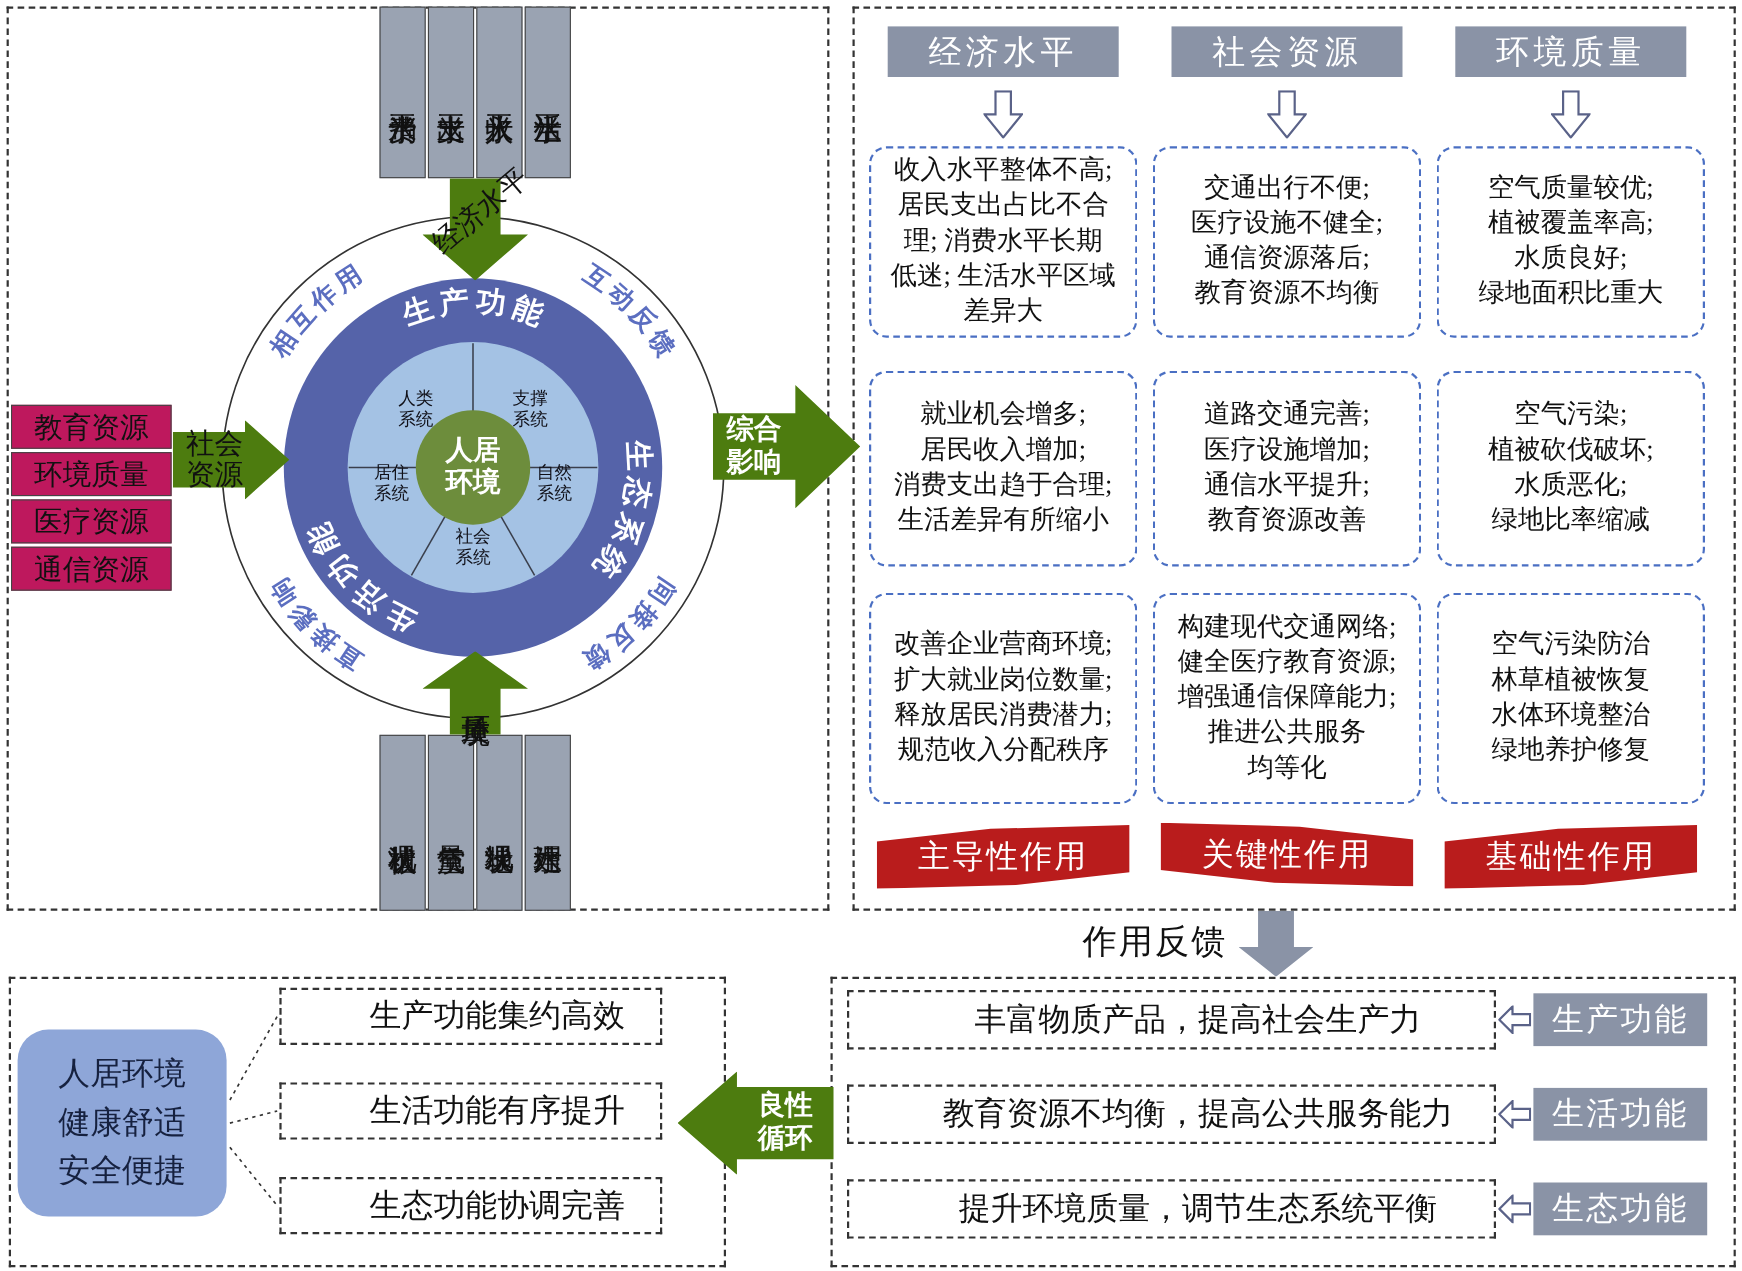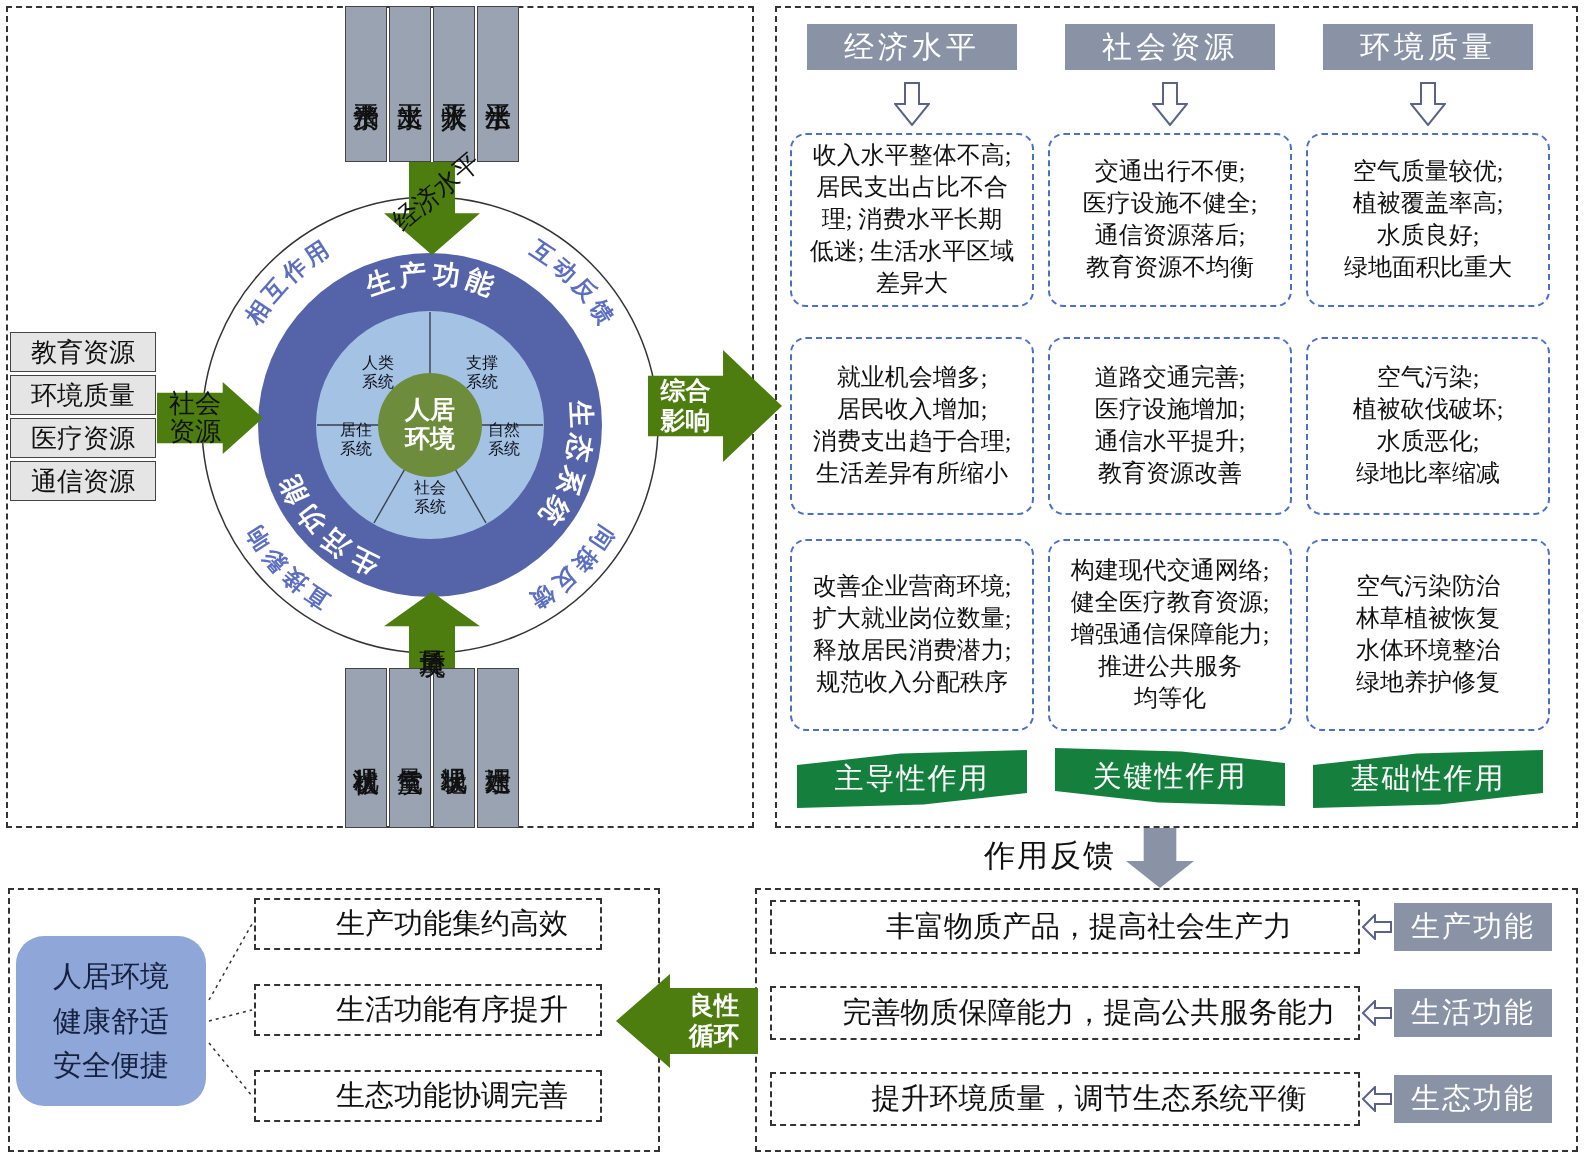--- a/index.html
+++ b/index.html
@@ -2,41 +2,41 @@
 <html><head>
 <meta charset="utf-8">
 <style>
   html,body{margin:0;padding:0;background:#fff;}
   #canvas{position:relative;width:1584px;height:1155px;background:#fff;overflow:hidden;
           font-family:"Liberation Serif","DejaVu Serif",serif;color:#111;}
   .panel{position:absolute;border:2px dashed #333;box-sizing:border-box;z-index:0;}
   .vbox{position:absolute;background:#9aa3b2;border:1px solid #444;box-sizing:border-box;
         writing-mode:vertical-rl;text-orientation:upright;font-size:26px;z-index:2;
         display:flex;align-items:center;justify-content:center;}
-  .hgbox{position:absolute;background:#e5e5e5;border:1px solid #444;box-sizing:border-box;
-         font-size:26px;z-index:2;display:flex;align-items:center;justify-content:center;}
+  .hgbox{position:absolute;background:#be185d;border:1px solid #444;box-sizing:border-box;
+         font-size:26px;z-index:2;display:flex;align-items:center;justify-content:center;margin-top:36px;}
   .arrow{position:absolute;background:#4d7c0f;z-index:2;}
   .a-down{clip-path:polygon(26% 0,74% 0,74% 55%,100% 55%,50% 100%,0 55%,26% 55%);}
   .a-up{clip-path:polygon(50% 0,100% 45%,74% 45%,74% 100%,26% 100%,26% 45%,0 45%);}
   .a-right{clip-path:polygon(0 15%,62% 15%,62% 0,100% 50%,62% 100%,62% 85%,0 85%);}
   .a-left{clip-path:polygon(100% 15%,38% 15%,38% 0,0 50%,38% 100%,38% 85%,100% 85%);}
   .a-right-big{clip-path:polygon(0 23%,56% 23%,56% 0,100% 50%,56% 100%,56% 77%,0 77%);}
   .arrow-label-black{position:absolute;color:#111;font-size:26px;z-index:3;
         display:flex;align-items:center;justify-content:center;text-align:center;white-space:pre-line;line-height:1.08;}
   .vlabel{writing-mode:vertical-rl;text-orientation:upright;}
   .syslabel{position:absolute;transform:translate(-50%,-50%);text-align:center;white-space:pre-line;
         font-size:16px;line-height:1.16;color:#101018;z-index:3;}
   .corelabel{position:absolute;transform:translate(-50%,-50%);text-align:center;white-space:pre-line;
         font-size:25px;line-height:1.15;color:#fff;font-weight:bold;z-index:3;}
   .mhead{position:absolute;background:#8a93a6;color:#fff;font-size:30px;letter-spacing:4px;z-index:2;
         display:flex;align-items:center;justify-content:center;}
   .mbox{position:absolute;border:2px dashed #4a6fc3;border-radius:16px;background:#fff;box-sizing:border-box;
         font-size:24px;line-height:1.33;padding:4px 6px;white-space:pre-line;z-index:2;
         display:flex;align-items:center;justify-content:center;text-align:center;}
-  .ribbon{position:absolute;background:#15803d;color:#fff;font-size:29px;letter-spacing:2px;z-index:2;
+  .ribbon{position:absolute;background:#b91c1c;color:#fff;font-size:29px;letter-spacing:2px;z-index:2;
         display:flex;align-items:center;justify-content:center;}
   .rib1{clip-path:polygon(0 26%,45% 6%,100% 0,100% 74%,55% 94%,0 100%);}
   .rib2{clip-path:polygon(0 0,55% 6%,100% 26%,100% 100%,45% 94%,0 74%);}
   .rrow{position:absolute;border:2px dashed #333;background:#fff;box-sizing:border-box;font-size:29px;z-index:2;
         display:flex;align-items:center;justify-content:center;text-align:center;padding-left:48px;}
   .tag{position:absolute;background:#8a93a6;color:#fff;font-size:29px;letter-spacing:2px;z-index:2;
         display:flex;align-items:center;justify-content:center;}
   .goal{position:absolute;background:#8ea6d8;border-radius:28px;color:#16213f;font-size:29px;line-height:1.55;z-index:2;
         display:flex;align-items:center;justify-content:center;text-align:center;white-space:pre-line;}
   .hollow-arrow{position:absolute;z-index:2;}
@@ -193,21 +193,21 @@
 
   <div class="fb-label" style="left:975px;top:836px;width:150px;height:40px">作用反馈</div>
   <div class="arrow a-down" style="left:1126px;top:828px;width:68px;height:60px;background:#8a93a6"></div>
 
   <div class="rrow" style="left:770px;top:900px;width:590px;height:54px">丰富物质产品，提高社会生产力</div>
   <svg class="hollow-arrow" style="left:1362px;top:914px" width="30" height="26" viewBox="0 0 30 26">
     <path d="M29,8 H13 V1 L1,13 L13,25 V18 H29 Z" fill="#fff" stroke="#5a6288" stroke-width="2"></path>
   </svg>
   <div class="tag" style="left:1394px;top:903px;width:158px;height:48px">生产功能</div>
 
-  <div class="rrow" style="left:770px;top:986px;width:590px;height:54px">完善物质保障能力，提高公共服务能力</div>
+  <div class="rrow" style="left:770px;top:986px;width:590px;height:54px">教育资源不均衡，提高公共服务能力</div>
   <svg class="hollow-arrow" style="left:1362px;top:1000px" width="30" height="26" viewBox="0 0 30 26">
     <path d="M29,8 H13 V1 L1,13 L13,25 V18 H29 Z" fill="#fff" stroke="#5a6288" stroke-width="2"></path>
   </svg>
   <div class="tag" style="left:1394px;top:989px;width:158px;height:48px">生活功能</div>
 
   <div class="rrow" style="left:770px;top:1072px;width:590px;height:54px">提升环境质量，调节生态系统平衡</div>
   <svg class="hollow-arrow" style="left:1362px;top:1086px" width="30" height="26" viewBox="0 0 30 26">
     <path d="M29,8 H13 V1 L1,13 L13,25 V18 H29 Z" fill="#fff" stroke="#5a6288" stroke-width="2"></path>
   </svg>
   <div class="tag" style="left:1394px;top:1075px;width:158px;height:48px">生态功能</div>

